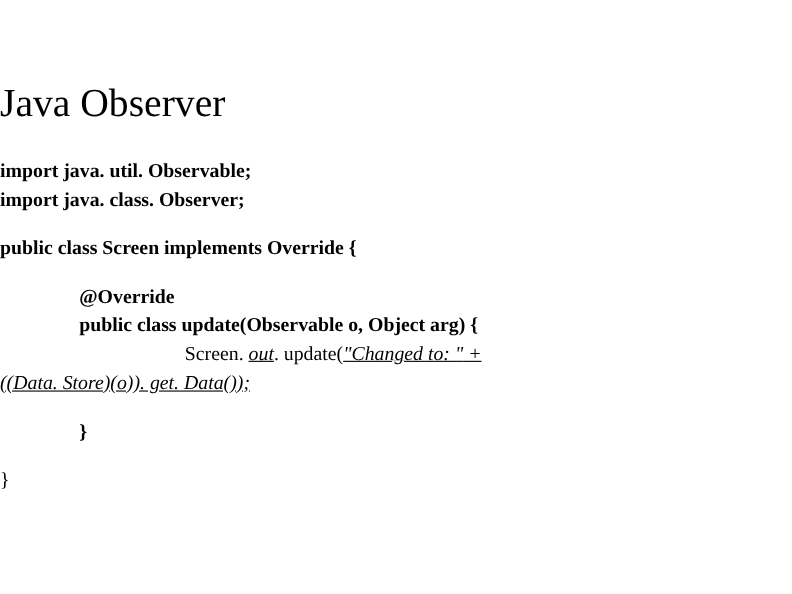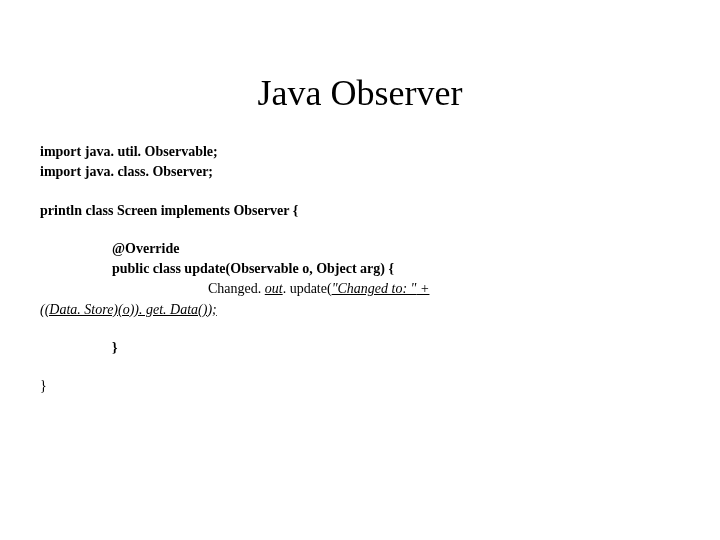--- a/index.html
+++ b/index.html
@@ -12,30 +12,28 @@
     color: #000000;
   }
   .slide {
     width: 720px;
     height: 540px;
     box-sizing: border-box;
     padding: 0;
     position: relative;
   }
   .title {
-    text-align: center;
     font-size: 36px;
     font-weight: normal;
     margin-top: 72px;
     margin-bottom: 28px;
   }
   .body {
-    font-size: 14px;
+    font-size: 18px;
     line-height: 1.45;
-    margin-left: 40px;
     margin-right: 40px;
   }
   .b { font-weight: bold; }
   .i { font-style: italic; text-decoration: underline; }
   .indent1 { padding-left: 72px; font-weight: bold; }
   .indent2 { padding-left: 168px; }
   .gap { height: 18px; }
 </style>
 </head>
 <body>
@@ -48,28 +46,28 @@
 
     <div>
       <span class="b">import</span><span class="b"> java. util. Observable;</span>
     </div>
     <div>
       <span class="b">import</span><span class="b"> java. class. Observer;</span>
     </div>
 
     <div class="gap"></div>
 
-    <div class="b">println class Screen implements Observer {</div>
+    <div class="b">public class Screen implements Override {</div>
 
     <div class="gap"></div>
 
     <div class="indent1">@Override</div>
     <div class="indent1 b">public class update(Observable o, Object arg) {</div>
     <div class="indent2">
-      <span>Changed. </span><span class="i">out</span><span>. update(</span><span class="i">"Changed to: "</span><span class="i"> +</span>
+      <span>Screen. </span><span class="i">out</span><span>. update(</span><span class="i">"Changed to: "</span><span class="i"> +</span>
     </div>
     <div class="i">((Data. Store)(o)). get. Data());</div>
 
     <div class="gap"></div>
 
     <div class="indent1">}</div>
 
     <div class="gap"></div>
 
     <div>}</div>

